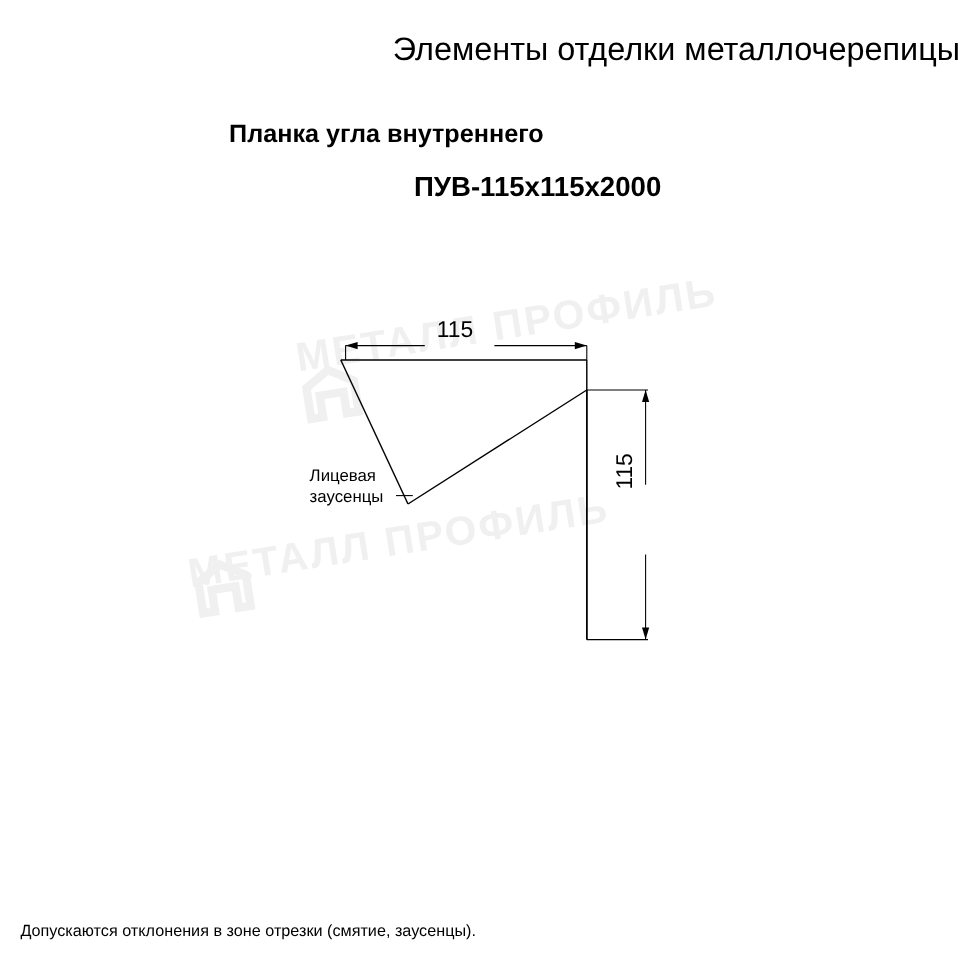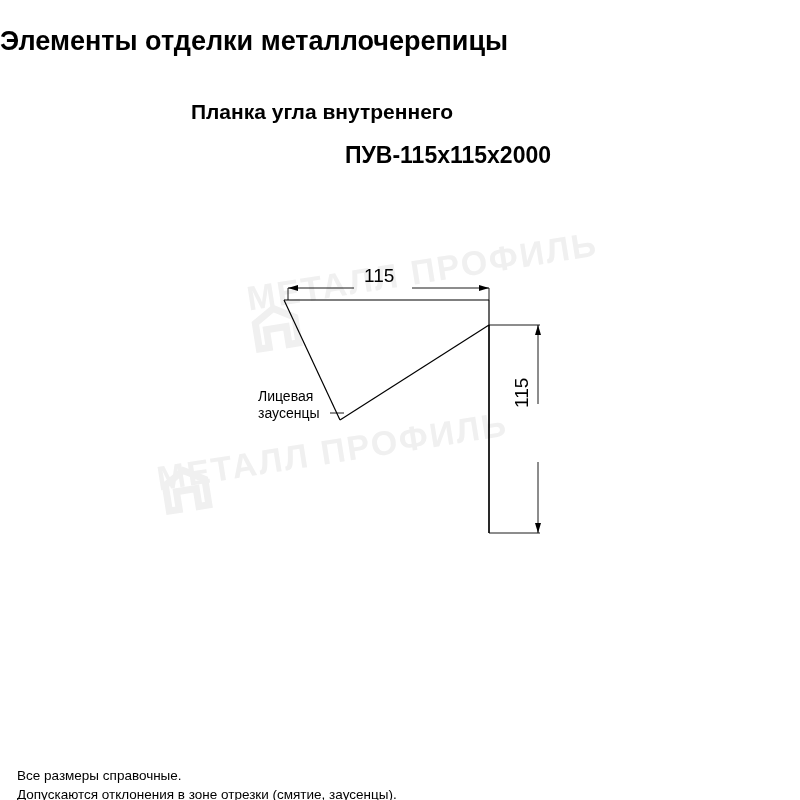--- a/index.html
+++ b/index.html
@@ -15,23 +15,23 @@
     position: relative;
     overflow: hidden;
   }
 
   
   .title-main {
     position: absolute;
     top: 26px;
     left: 0;
     width: 800px;
-    text-align: left;
+    text-align: right;
     font-size: 27px;
-    font-weight: bold;
+    font-weight: normal;
     letter-spacing: 0px;
   }
   .title-sub {
     position: absolute;
     top: 100px;
     left: 0;
     width: 644px;
     text-align: center;
     font-size: 21px;
     font-weight: bold;
@@ -198,15 +198,14 @@
 
 <div class="dim-label dim-top">115</div>
 <div class="dim-label dim-right">115</div>
 
 <div class="face-label">
   <div>Лицевая</div>
   <div>заусенцы</div>
 </div>
 
 <div class="footnotes">
-  <div>Все размеры справочные.</div>
   <div>Допускаются отклонения в зоне отрезки (смятие, заусенцы).</div>
 </div>
 
 </body></html>

